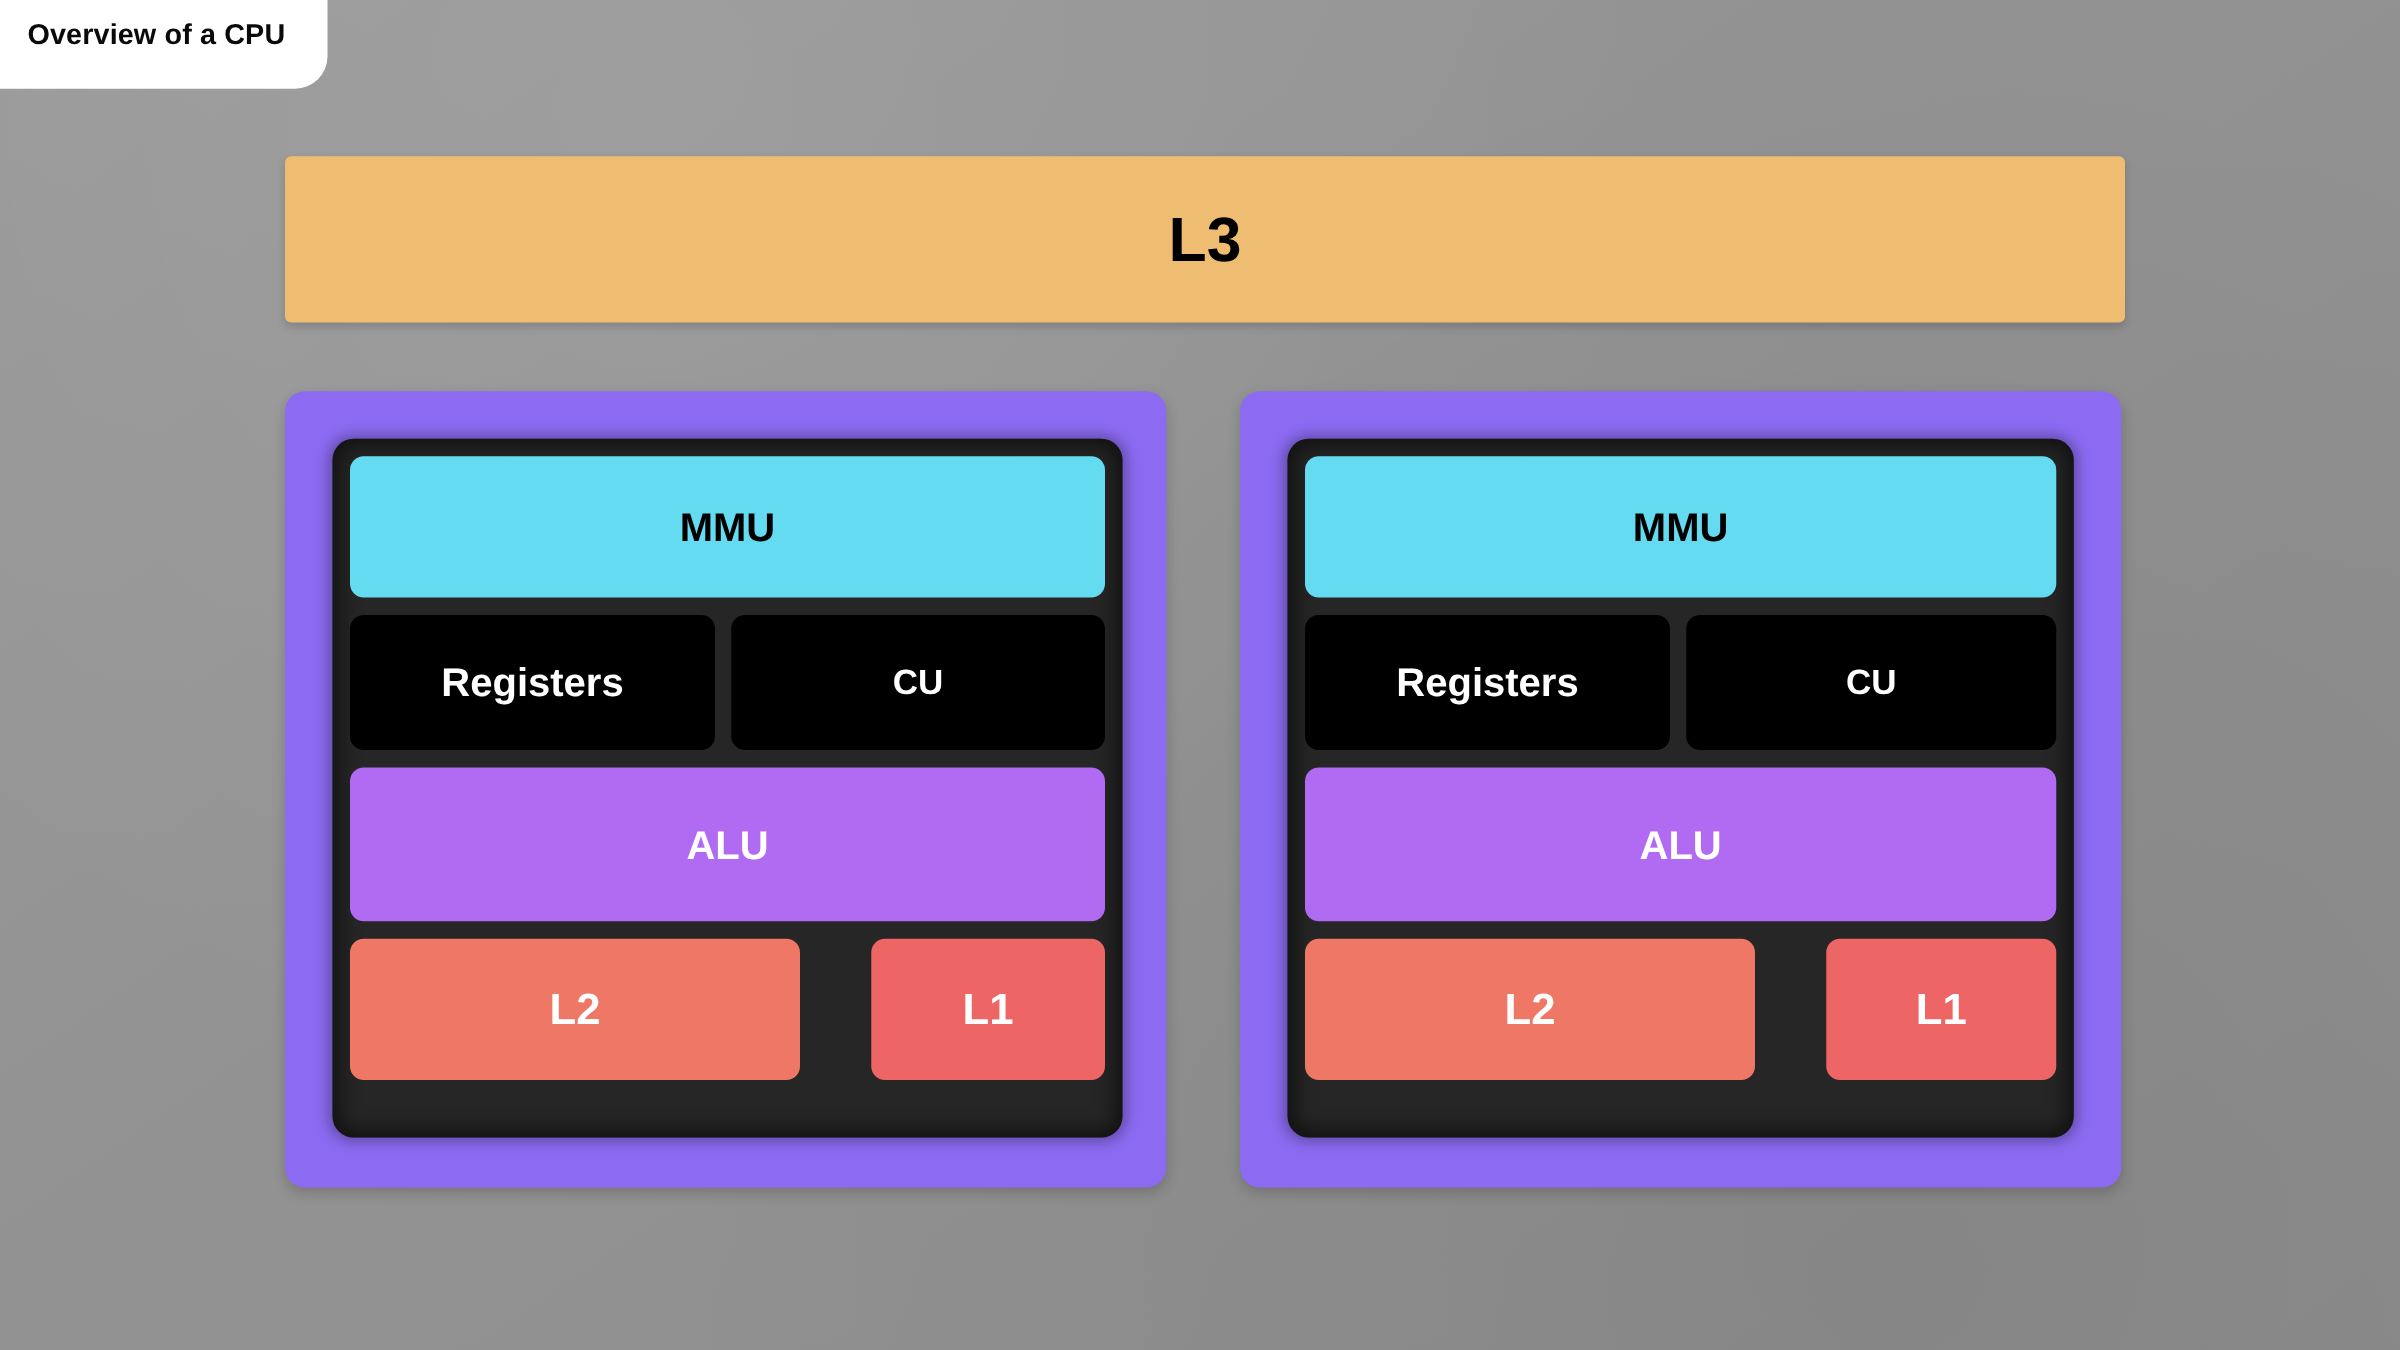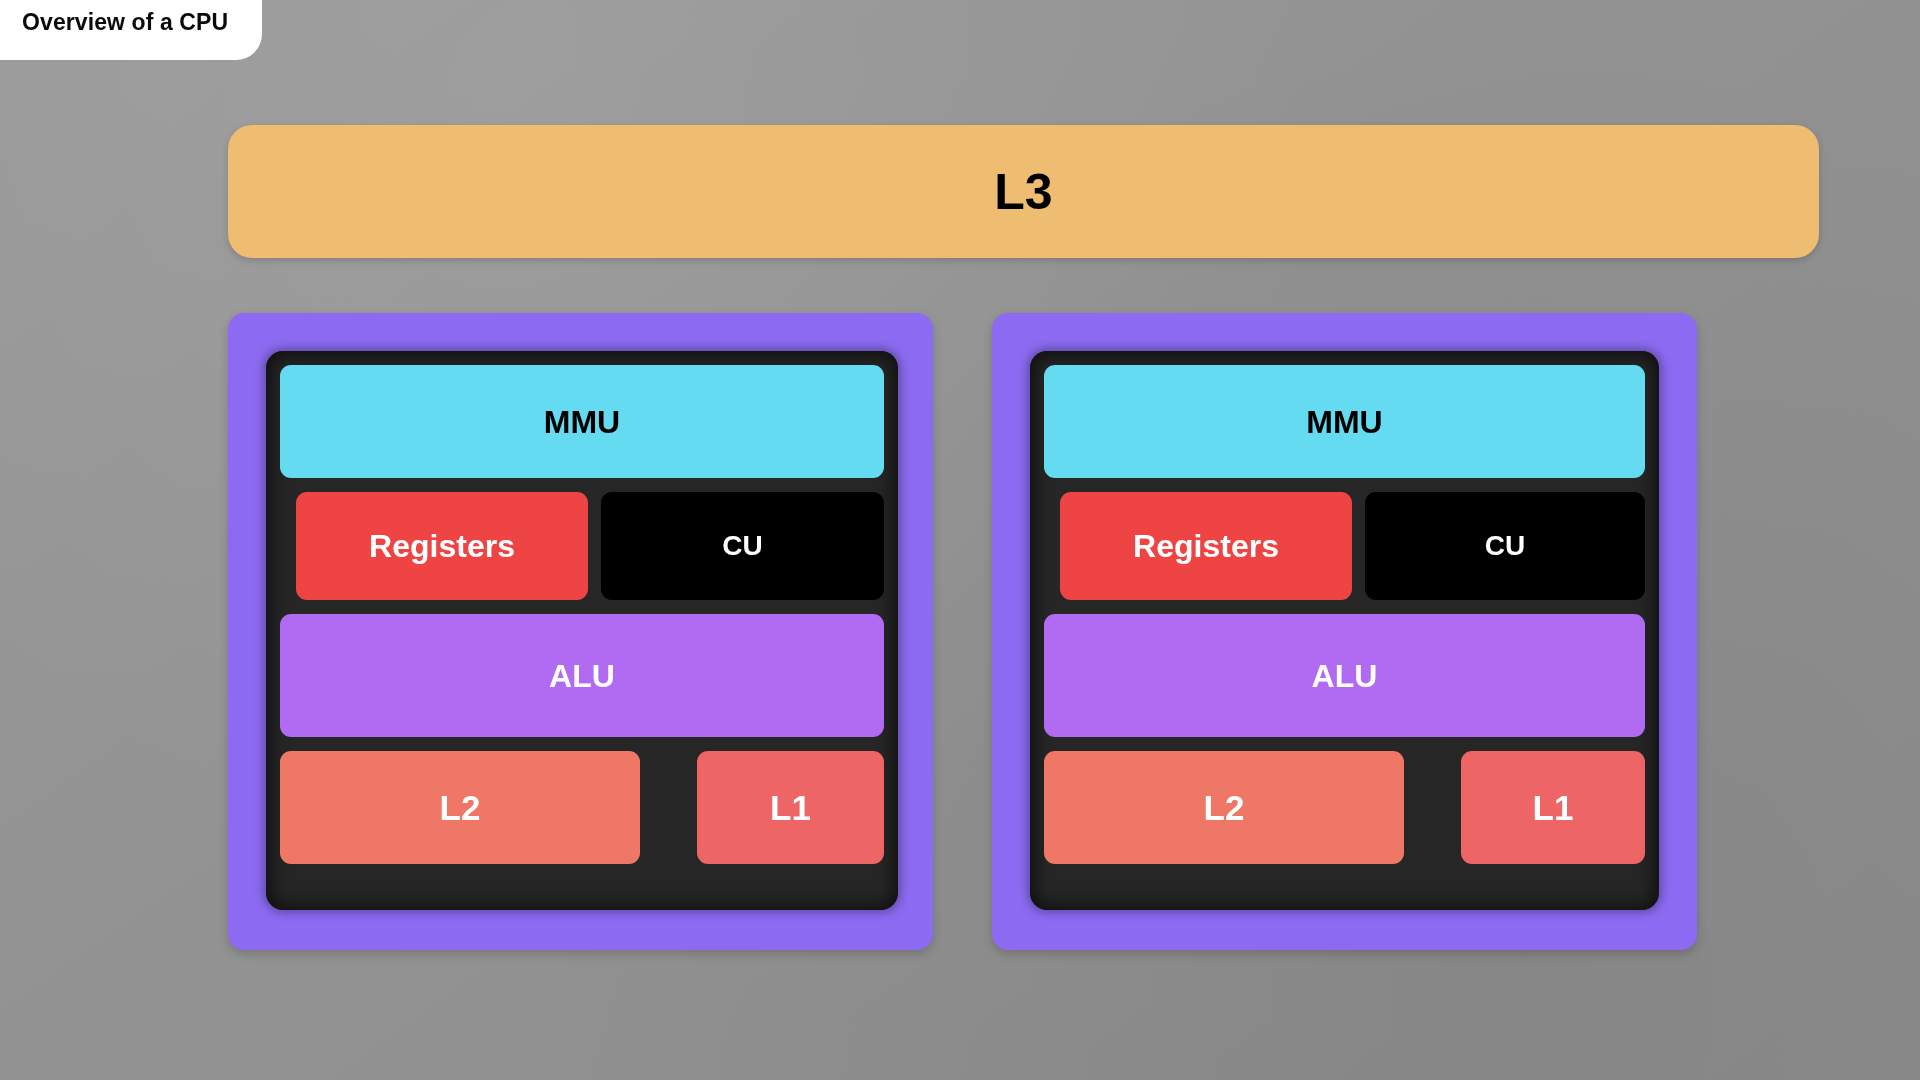--- a/index.html
+++ b/index.html
@@ -19,21 +19,21 @@
       radial-gradient(circle at 78% 92%, rgba(0,0,0,0.06) 0%, rgba(0,0,0,0.0) 55%),
       linear-gradient(145deg, #9a9a9a 0%, #929292 45%, #8d8d8d 100%);
     position:relative;
   }
 
   
   .title-tab {
     position:absolute;
     left:0;
     top:0;
-    height:60px;
+    height:71px;
     padding:0 34px 16px 22px;
     background:#ffffff;
     border-bottom-right-radius:26px;
     display:flex;
     align-items:center;
     z-index:30;
   }
   .title-tab-text {
     font-size:23px;
     font-weight:bold;
@@ -48,24 +48,24 @@
     left:0; top:0;
     width:1920px;
     height:1080px;
   }
 
   
   .l3-bar {
     position:absolute;
     left:228px;
     top:125px;
-    width:1591px;
+    width:1472px;
     height:133px;
     background:#efbd71;
-    border-radius:24px;
+    border-radius:5px;
     display:flex;
     align-items:center;
     justify-content:center;
     box-shadow:0 3px 7px rgba(0,0,0,0.16);
   }
   .l3-label {
     font-size:50px;
     font-weight:bold;
     color:#000000;
     line-height:1;
@@ -128,26 +128,25 @@
   .unit-mmu {
     background:#64dbf0;
     color:#000000;
     height:113px;
     width:100%;
     font-size:32px;
   }
   
   .row-regs { height:108px; }
   .unit-registers {
-    background:#ef4444;
+    background:#000000;
     flex:0 0 292;
     width:292px;
     height:100%;
     font-size:32px;
-    margin-left:16px;
   }
   .unit-cu {
     background:#000000;
     flex:1 1 auto;
     height:100%;
     font-size:28px;
   }
   
   .unit-alu {
     background:#b06bf2;

